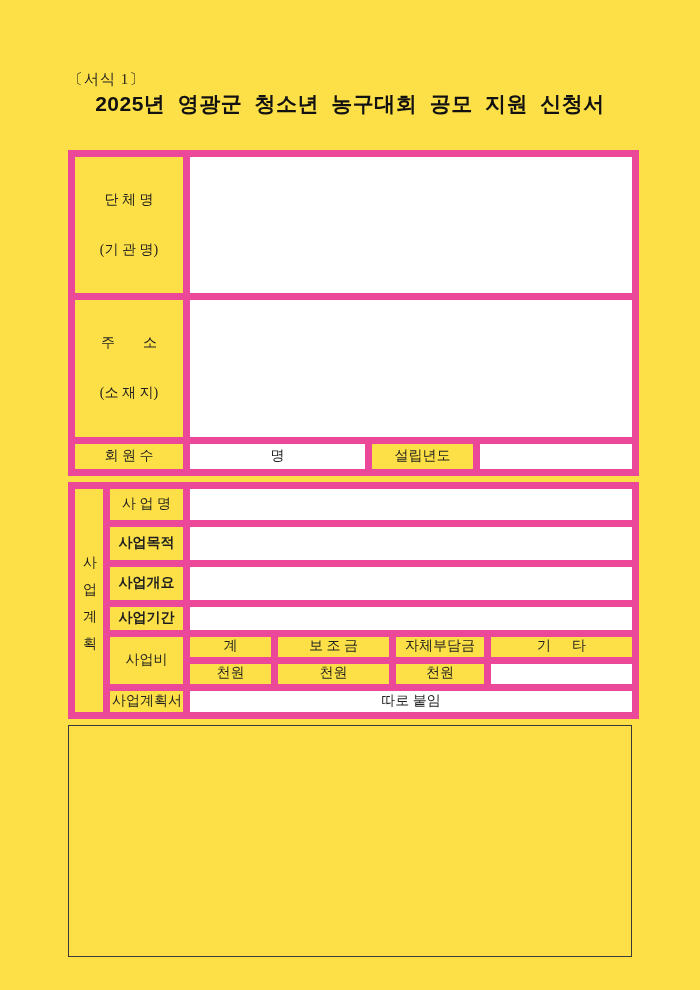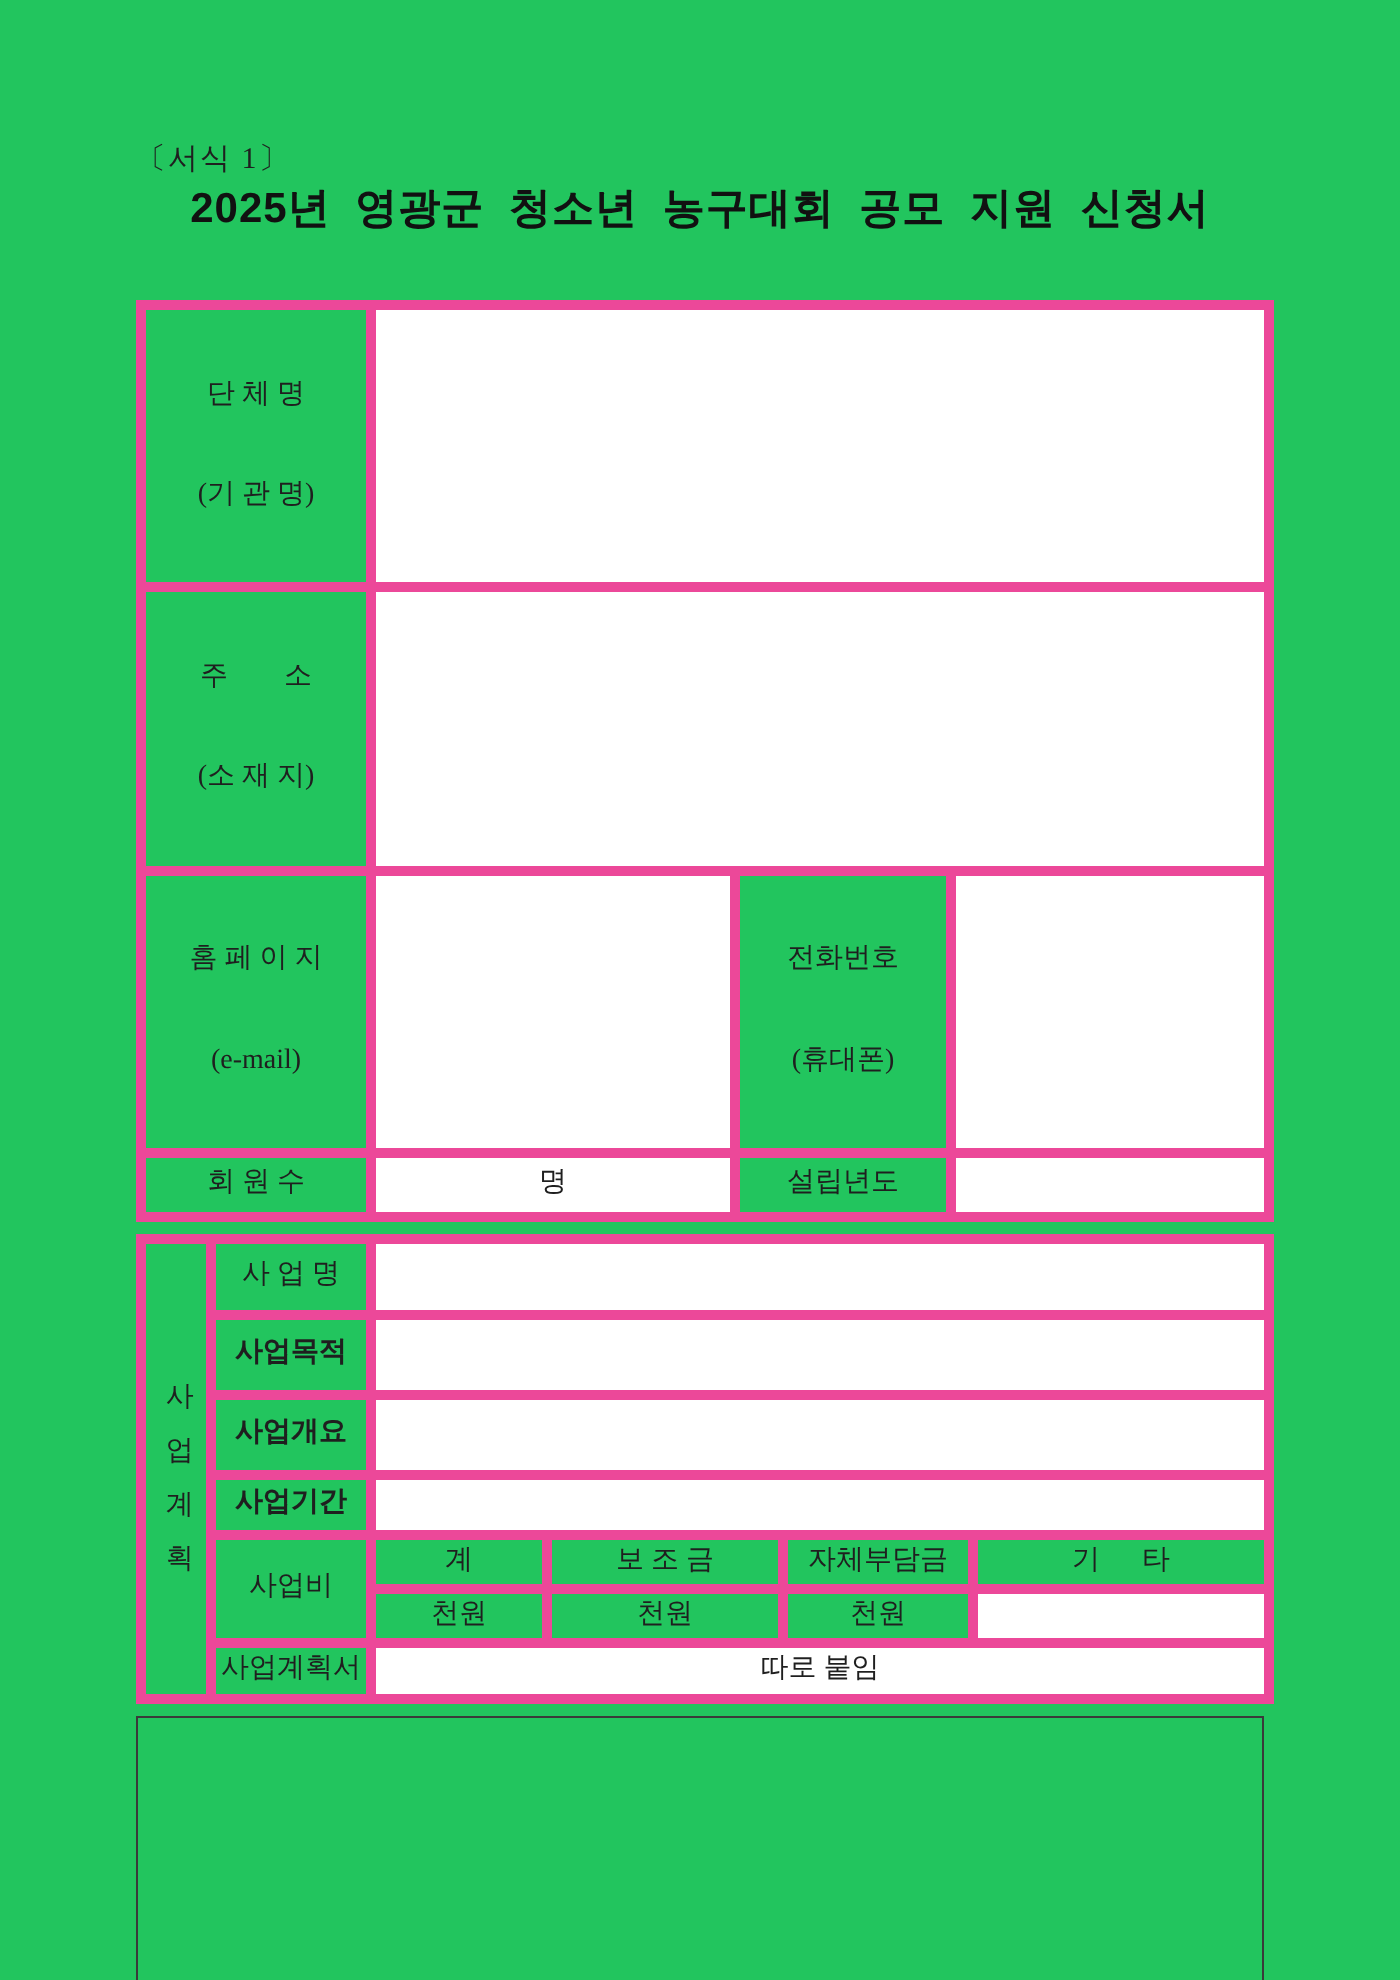--- a/index.html
+++ b/index.html
@@ -2,38 +2,38 @@
 <html><head>
 <meta charset="utf-8">
 <style>
   * { margin:0; padding:0; box-sizing:border-box; }
   html,body { background:#ffffff; }
   body {
     width:700px; height:990px;
     font-family:"Liberation Serif", serif;
     color:#1f1f1f;
   }
-  .page { position:relative; width:700px; height:990px; background:#22c55e; overflow:hidden; }
+  .page { position:relative; width:700px; height:990px; background:#fde047; overflow:hidden; }
   .content { position:absolute; left:68px; top:0; width:564px; }
 
   .form-label { margin-top:70px; font-size:15px; letter-spacing:1px; }
 
   .title {
     margin-top:1px;
     text-align:center;
     font-family:"Liberation Sans", sans-serif;
     font-size:21px; font-weight:700;
     letter-spacing:0.5px; word-spacing:6px;
     white-space:nowrap;
     color:#111;
   }
 
   .tbl { border-collapse:collapse; width:564px; table-layout:fixed; }
   .tbl td {
-    border:5px solid #ec4899;
+    border:7px solid #ec4899;
     font-size:14px;
     text-align:center;
     vertical-align:middle;
     padding:1px 2px;
     line-height:1.2;
   }
   .info-table { margin-top:32px; }
   .plan-table { margin-top:6px; }
 
   .lbl, .lbl div { white-space:pre; }
@@ -92,32 +92,20 @@
           <td class="val" colspan="3"></td>
         </tr>
         <tr>
           <td class="lbl h34">
             <div>주        소</div>
             <div>(소 재 지)</div>
           </td>
           <td class="val" colspan="3"></td>
         </tr>
         <tr>
-          <td class="lbl h34">
-            <div>홈 페 이 지</div>
-            <div>(e-mail)</div>
-          </td>
-          <td class="val"></td>
-          <td class="lbl">
-            <div>전화번호</div>
-            <div>(휴대폰)</div>
-          </td>
-          <td class="val"></td>
-        </tr>
-        <tr>
           <td class="lbl h32">회 원 수</td>
           <td class="val val-right">
             <span>명</span>
           </td>
           <td class="lbl">설립년도</td>
           <td class="val"></td>
         </tr>
       </tbody>
     </table>
 

